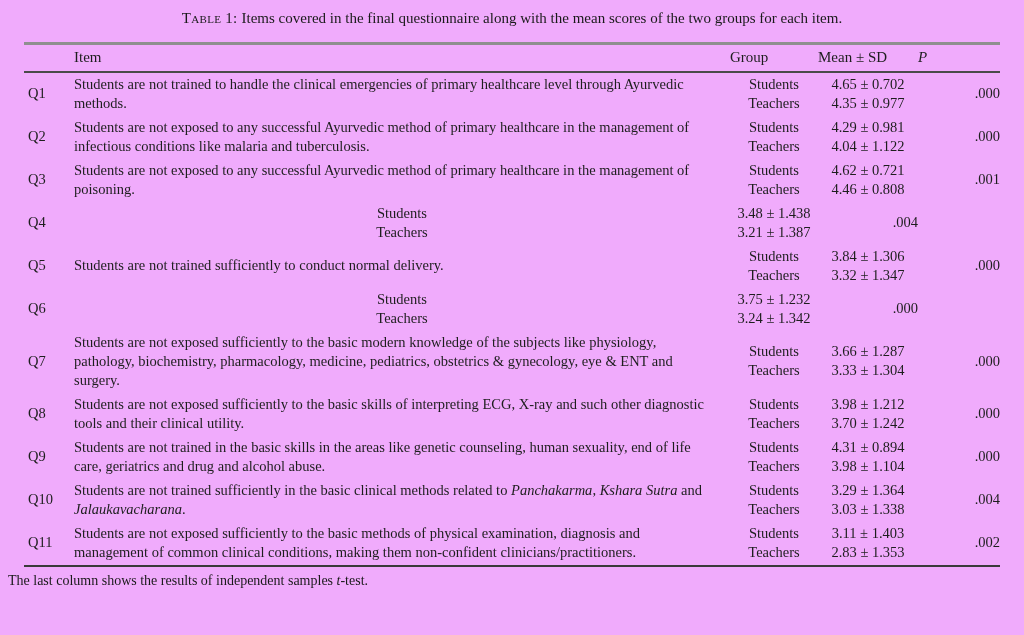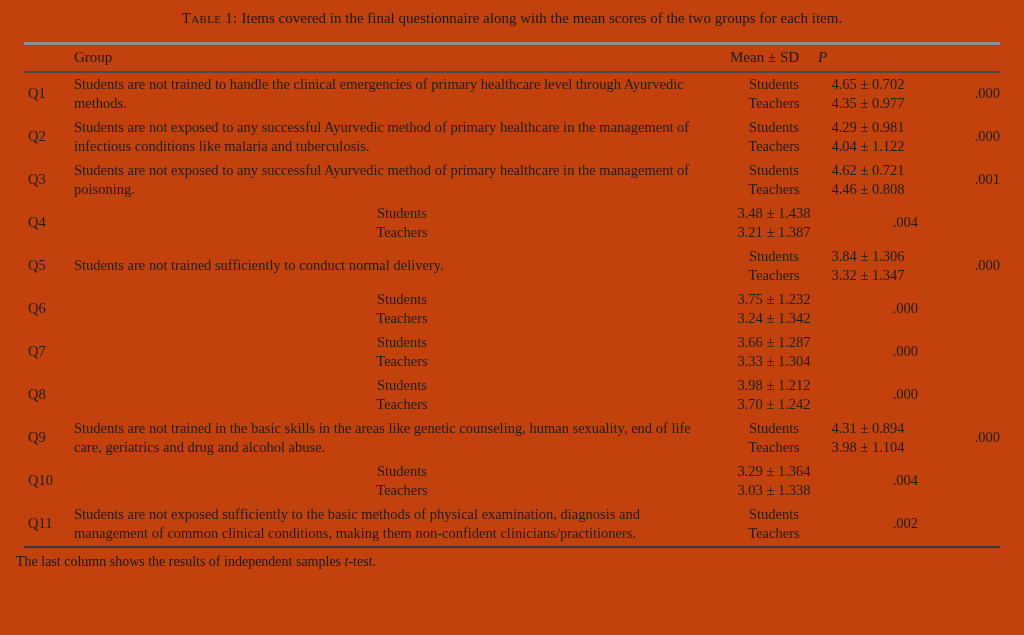--- a/index.html
+++ b/index.html
@@ -1,21 +1,21 @@
 <!DOCTYPE html>
 <html><head>
 <meta charset="utf-8">
 <style>
   * { margin: 0; padding: 0; box-sizing: border-box; }
   html, body { background: #ffffff; }
   .page {
     position: relative;
     width: 1024px;
     height: 635px;
-    background: #c2410c;
+    background: #f0abfc;
     font-family: "Liberation Serif", "DejaVu Serif", serif;
     color: #1e1e1e;
     overflow: hidden;
   }
   .caption {
     text-align: center;
     padding-top: 9px;
     font-size: 15px;
     line-height: 19px;
     color: #1a1a1a;
@@ -56,41 +56,42 @@
   .cell-group, .cell-mean {
     text-align: center;
     font-size: 14.5px;
     line-height: 19px;
   }
   .cell-p {
     text-align: right;
     font-size: 14.5px;
   }
   .footnote {
-    margin: 5px 24px 0 16px;
+    margin: 5px 24px 0 8px;
     font-size: 14px;
     line-height: 18px;
     color: #1a1a1a;
   }
   .footnote i { font-style: italic; }
 </style>
 </head>
 <body>
 
 <div class="page">
 
   <div class="caption">
     <span class="caption-label">Table 1:</span><span>Items covered in the final questionnaire along with the mean scores of the two groups for each item.</span>
   </div>
 
   <div class="table-wrap">
     <div class="rule rule-top"></div>
 
     <div class="trow header-row">
       <div class="h-q"></div>
+      <div class="h-item">Item</div>
       <div class="h-group">Group</div>
       <div class="h-mean">Mean ± SD</div>
       <div class="h-p">P</div>
     </div>
 
     <div class="rule rule-header"></div>
 
     <div id="rows">
   <div class="trow body-row">
     <div class="cell-q">Q1</div>
@@ -169,33 +170,35 @@
     </div>
     <div class="cell-mean">
       <div>3.75 ± 1.232</div>
       <div>3.24 ± 1.342</div>
     </div>
     <div class="cell-p">.000</div>
   </div>
 
   <div class="trow body-row">
     <div class="cell-q">Q7</div>
+    <div class="cell-item"><span>Students are not exposed sufficiently to the basic modern knowledge of the subjects like physiology, pathology, biochemistry, pharmacology, medicine, pediatrics, obstetrics &amp; gynecology, eye &amp; ENT and surgery.</span></div>
     <div class="cell-group">
       <div>Students</div>
       <div>Teachers</div>
     </div>
     <div class="cell-mean">
       <div>3.66 ± 1.287</div>
       <div>3.33 ± 1.304</div>
     </div>
     <div class="cell-p">.000</div>
   </div>
 
   <div class="trow body-row">
     <div class="cell-q">Q8</div>
+    <div class="cell-item"><span>Students are not exposed sufficiently to the basic skills of interpreting ECG, X-ray and such other diagnostic tools and their clinical utility.</span></div>
     <div class="cell-group">
       <div>Students</div>
       <div>Teachers</div>
     </div>
     <div class="cell-mean">
       <div>3.98 ± 1.212</div>
       <div>3.70 ± 1.242</div>
     </div>
     <div class="cell-p">.000</div>
   </div>
@@ -209,38 +212,43 @@
     </div>
     <div class="cell-mean">
       <div>4.31 ± 0.894</div>
       <div>3.98 ± 1.104</div>
     </div>
     <div class="cell-p">.000</div>
   </div>
 
   <div class="trow body-row">
     <div class="cell-q">Q10</div>
+    <div class="cell-item"><span>Students are not trained sufficiently in the basic clinical methods related to </span><i>Panchakarma</i><span>, </span><i>Kshara Sutra</i><span> and </span><i>Jalaukavacharana</i><span>.</span></div>
     <div class="cell-group">
       <div>Students</div>
       <div>Teachers</div>
     </div>
     <div class="cell-mean">
       <div>3.29 ± 1.364</div>
       <div>3.03 ± 1.338</div>
     </div>
     <div class="cell-p">.004</div>
   </div>
 
   <div class="trow body-row">
     <div class="cell-q">Q11</div>
     <div class="cell-item"><span>Students are not exposed sufficiently to the basic methods of physical examination, diagnosis and management of common clinical conditions, making them non-confident clinicians/practitioners.</span></div>
     <div class="cell-group">
       <div>Students</div>
       <div>Teachers</div>
     </div>
+    <div class="cell-mean">
+      <div>3.11 ± 1.403</div>
+      <div>2.83 ± 1.353</div>
+    </div>
     <div class="cell-p">.002</div>
   </div>
 </div>
 
     <div class="rule rule-bottom"></div>
   </div>
 
   <div class="footnote"><span>The last column shows the results of independent samples </span><i>t</i><span>-test.</span></div>
 
 </div>

